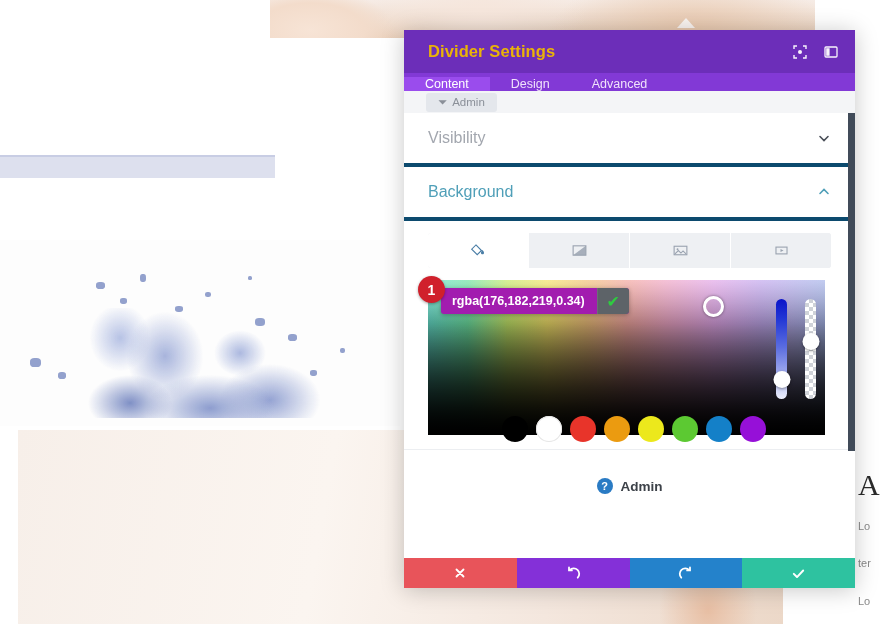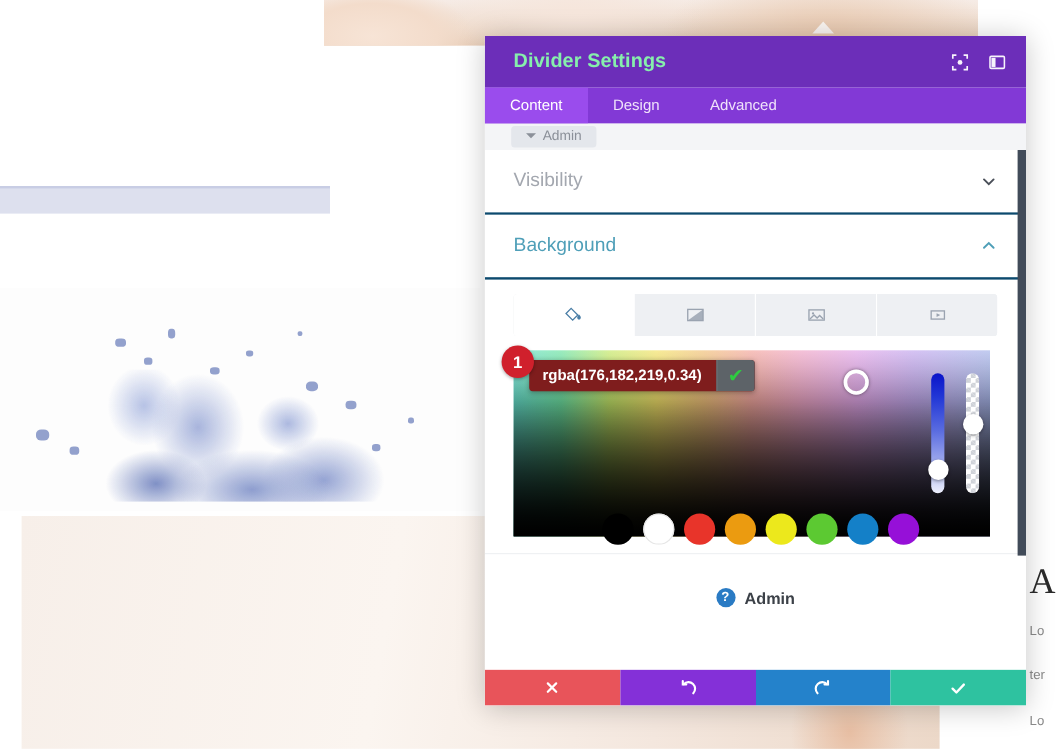--- a/index.html
+++ b/index.html
@@ -136,41 +136,42 @@
 
   .modal-header {
     background: #6c2eb9;
     height: 43px;
     display: flex;
     align-items: center;
     padding: 0 16px 0 24px;
     flex: 0 0 auto;
   }
   .modal-title {
-    color: #86efac;
+    color: #eab308;
     font-size: 16.5px;
     font-weight: bold;
     letter-spacing: .1px;
     flex: 1;
   }
   .header-icons { display: flex; gap: 14px; align-items: center; }
   .hdr-icon {
     width: 17px; height: 17px;
     color: #ffffff;
     display: flex; align-items: center; justify-content: center;
     cursor: pointer;
     opacity: .95;
   }
   .hdr-icon svg { display: block; }
 
   .modal-tabs {
     background: #8239d6;
-    height: 30px;
+    height: 18px;
     display: flex;
     flex: 0 0 auto;
+    align-items: flex-end;
   }
   .tab {
     padding: 0 21px;
     display: flex; align-items: center;
     color: #f0e2fb;
     font-size: 12.5px;
     cursor: pointer;
     white-space: nowrap;
   }
   .tab.active {
@@ -209,21 +210,21 @@
     background: #ffffff;
     position: relative;
     overflow: hidden;
   }
 
   .accordion-row {
     height: 54px;
     display: flex;
     align-items: center;
     padding: 0 24px;
-    border-bottom: 2px solid #0c4a6e;
+    border-bottom: 4px solid #0c4a6e;
     cursor: pointer;
     background: #ffffff;
   }
   .accordion-row .acc-label {
     flex: 1;
     font-size: 16px;
     color: #a3a7af;
     font-weight: normal;
   }
   .accordion-row.open .acc-label { color: #4f9fb8; }
@@ -340,21 +341,21 @@
     cursor: pointer;
   }
   .swatch.white { box-shadow: inset 0 0 0 1px #e6e6e6; }
 
   .color-tooltip {
     position: absolute;
     left: 13px;
     top: 8px;
     display: flex;
     align-items: center;
-    background: #7f1d1d;
+    background: #a21caf;
     border-radius: 3px;
     height: 26px;
     z-index: 6;
     overflow: hidden;
     box-shadow: 0 1px 4px rgba(0,0,0,.3);
   }
   .color-tooltip .val {
     color: #ffffff;
     font-size: 12.5px;
     font-weight: bold;

